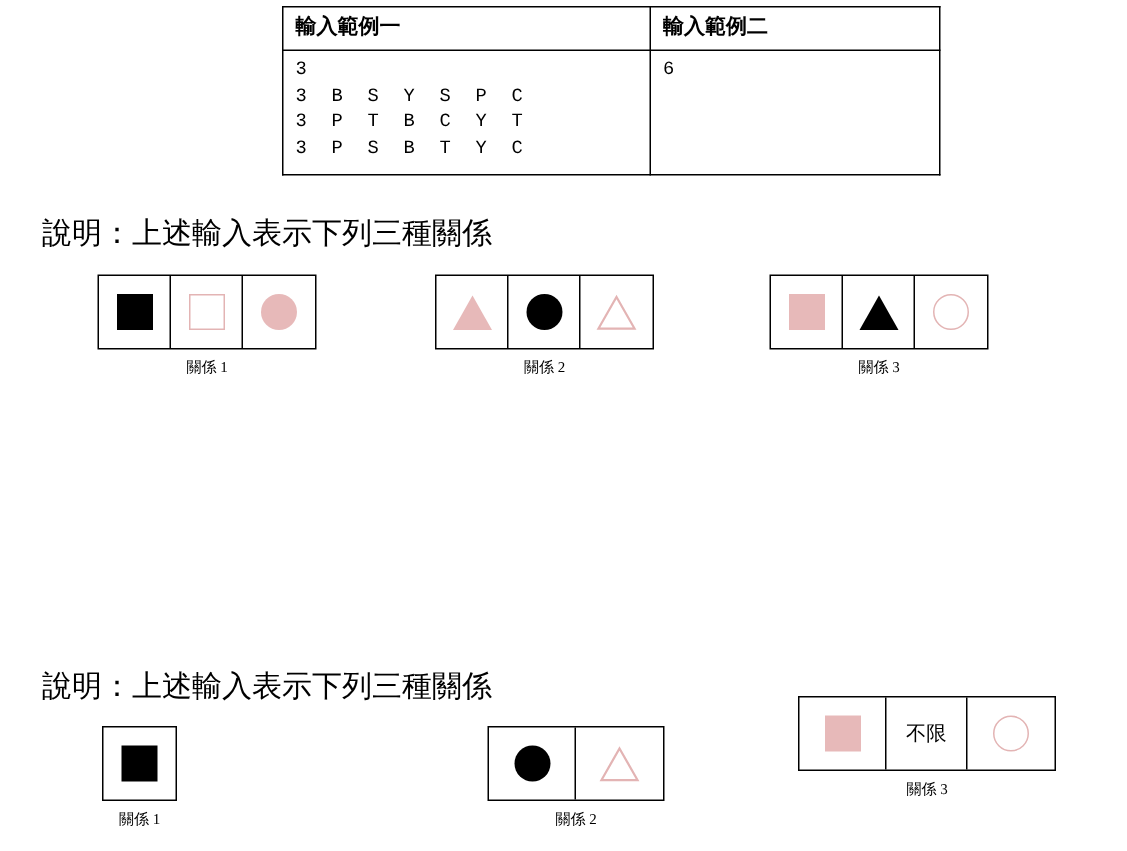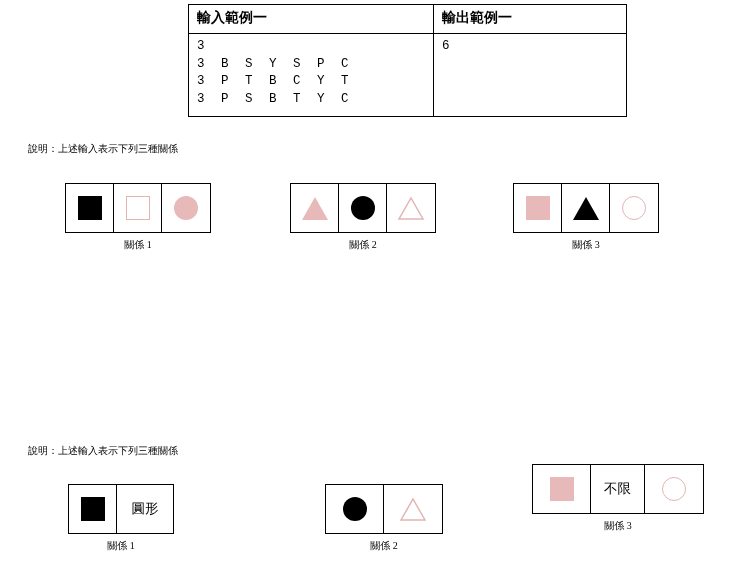--- a/index.html
+++ b/index.html
@@ -55,21 +55,21 @@
     font-size: 12.5px;
     line-height: 17.5px;
     letter-spacing: 0.5px;
     white-space: pre;
     min-height: 72px;
   }
 
   
   .caption {
     position: absolute;
-    font-size: 10px;
+    font-size: 20px;
     font-family: "Liberation Serif", serif;
     white-space: nowrap;
   }
 
   
   .rel-group {
     position: absolute;
   }
   .rel-box {
     display: flex;
@@ -139,21 +139,21 @@
 </style>
 </head>
 <body>
 
 <div class="page">
 
   <table class="example-table" style="left:188px; top:4px;">
     <tbody>
         <tr>
       <td class="col-in hdr">輸入範例一</td>
-      <td class="col-out hdr">輸出範例一</td>
+      <td class="col-out hdr">輸入範例二</td>
     </tr>
     <tr>
       <td class="col-in">
         <div class="mono-lines">3
 3  B  S  Y  S  P  C
 3  P  T  B  C  Y  T
 3  P  S  B  T  Y  C</div>
       </td>
       <td class="col-out">
         <div class="out-val">6</div>
@@ -214,23 +214,20 @@
   </div>
 
 
   <div class="caption" style="left:28px; top:444px;">說明：上述輸入表示下列三種關係</div>
 
   <div class="rel-group" style="left:68px; top:484px;">
     <div class="rel-box">
       <div class="cell">
           <div class="sq-black"></div>
         </div>
-      <div class="cell cell-wide">
-        <div class="cell-text">圓形</div>
-      </div>
     </div>
     <div class="rel-label">關係 1</div>
   </div>
 
   <div class="rel-group" style="left:325px; top:484px;">
     <div class="rel-box">
       <div class="cell" style="width:58px;">
           <div class="ci-black"></div>
         </div>
       <div class="cell" style="width:58px;">

